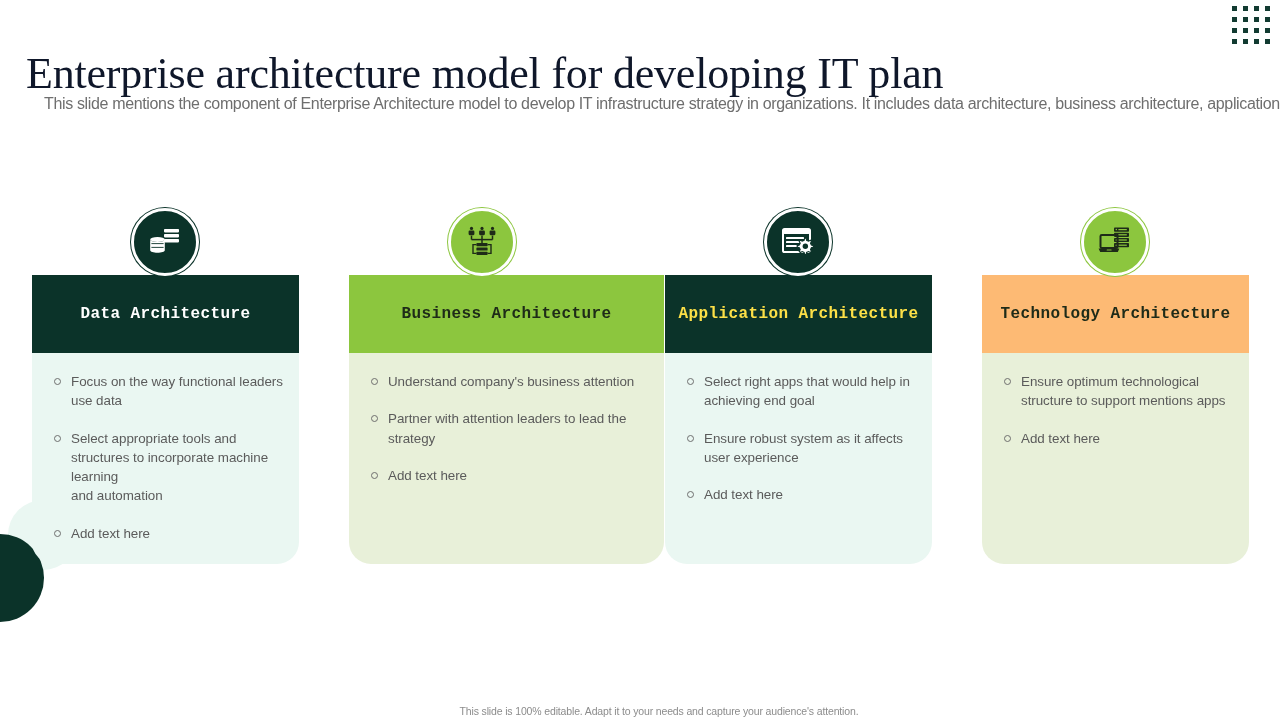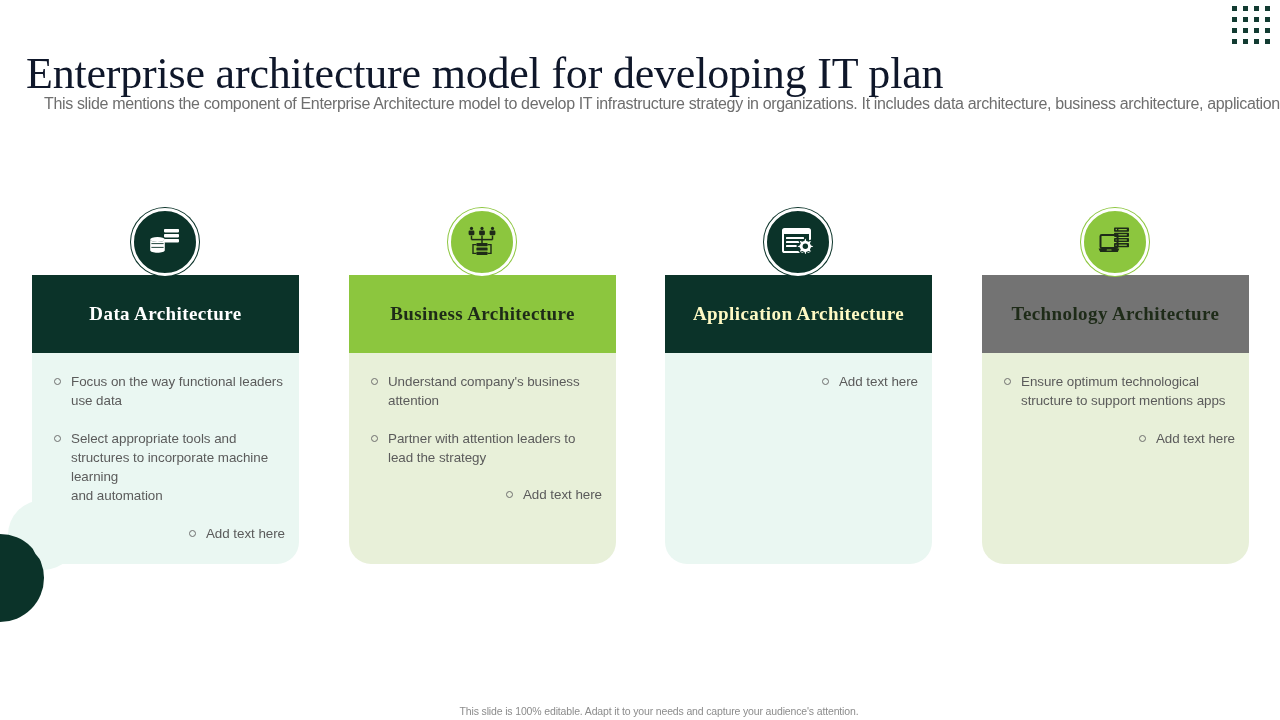--- a/index.html
+++ b/index.html
@@ -89,21 +89,21 @@
   .card {
     position: absolute;
     top: 67px;
     width: 267px;
     height: 289px;
     border-bottom-left-radius: 22px;
     border-bottom-right-radius: 22px;
     overflow: visible;
   }
   .card-0 { left: 0px; }
-  .card-1 { left: 317px; }
+  .card-1 { left: 317px; padding-left: 48px; }
   .card-2 { left: 633px; }
   .card-3 { left: 950px; }
 
   .card-body {
     position: absolute;
     left: 0;
     top: 0;
     width: 100%;
     height: 100%;
     border-bottom-left-radius: 22px;
@@ -113,25 +113,25 @@
     position: absolute;
     left: 0;
     top: 0;
     width: 100%;
     height: 78px;
     display: flex;
     align-items: center;
     justify-content: center;
   }
   .card-title {
-    font-family: Liberation Serif, serif;
+    font-family: Liberation Mono, monospace;
     font-weight: bold;
-    font-size: 19px;
+    font-size: 16px;
     letter-spacing: 0.4px;
-    text-align: center;
+    text-align: right;
     padding: 0 8px;
   }
 
   
   .icon-badge {
     position: absolute;
     top: 0px;
     left: 50%;
     transform: translateX(-50%);
     width: 68px;
@@ -151,21 +151,20 @@
     left: 0;
     top: 78px;
     width: 100%;
     box-sizing: border-box;
     padding: 19px 14px 0 22px;
   }
   .bullet {
     display: flex;
     align-items: flex-start;
     margin-bottom: 18px;
-    justify-content: flex-end;
   }
   .bullet-marker {
     flex: 0 0 auto;
     width: 7px;
     height: 7px;
     border: 1px solid #6F6F6F;
     border-radius: 50%;
     margin: 6px 10px 0 0;
     box-sizing: border-box;
   }
@@ -304,23 +303,31 @@
         </g>
         <g stroke="#1E2B18" stroke-width="1.4" fill="none">
           <path d="M11.4 19.6 H8 v8.8 h3.4"></path>
           <path d="M22.6 19.6 H26 v8.8 h-3.4"></path>
         </g>
       </svg>
     </div>
     <div class="card card-2">
     <div class="card-body" style="background:#EAF7F2"></div>
     <div class="card-header" style="background:#0B3329">
-      <div class="card-title" style="color:#fef9c3">Application  Architecture</div>
+      <div class="card-title" style="color:#fde047">Application  Architecture</div>
     </div>
     <div class="bullets">
+    <div class="bullet">
+      <span class="bullet-marker"></span>
+      <span class="bullet-text">Select right apps that would help in achieving end goal</span>
+    </div>
+    <div class="bullet">
+      <span class="bullet-marker"></span>
+      <span class="bullet-text">Ensure robust system as it affects user experience</span>
+    </div>
     <div class="bullet">
       <span class="bullet-marker"></span>
       <span class="bullet-text">Add text here</span>
     </div>
       </div>
     </div>
     <div class="icon-badge" style="background: rgb(11, 51, 41); border: 3px solid rgb(255, 255, 255); box-shadow: rgb(11, 51, 41) 0px 0px 0px 1px; left: 766px; top: 0px;">
       <svg width="34" height="34" viewBox="0 0 34 34">
         <rect x="2" y="4" width="27" height="23" rx="1.6" fill="none" stroke="#FFFFFF" stroke-width="2"></rect>
         <rect x="2" y="4" width="27" height="5" rx="1.6" fill="#FFFFFF"></rect>
@@ -331,21 +338,21 @@
           <rect x="5" y="20" width="11" height="2.1" rx="0.6"></rect>
         </g>
         <g fill="#FFFFFF" stroke="#0B3329" stroke-width="1.1">
           <path d="M23.6 13.2 l1.5 0 0.5 2.1 1.9 0.9 1.9-1 1.1 1.1-1 1.9 0.9 1.9 2.1 0.5 0 1.5-2.1 0.5-0.9 1.9 1 1.9-1.1 1.1-1.9-1-1.9 0.9-0.5 2.1-1.5 0-0.5-2.1-1.9-0.9-1.9 1-1.1-1.1 1-1.9-0.9-1.9-2.1-0.5 0-1.5 2.1-0.5 0.9-1.9-1-1.9 1.1-1.1 1.9 1 1.9-0.9z"></path>
           <circle cx="24.35" cy="21.2" r="2.7" fill="#0B3329" stroke="none"></circle>
         </g>
       </svg>
     </div>
     <div class="card card-3">
     <div class="card-body" style="background:#E8F0D9"></div>
-    <div class="card-header" style="background:#737373">
+    <div class="card-header" style="background:#fdba74">
       <div class="card-title" style="color:#1E2B18">Technology Architecture</div>
     </div>
     <div class="bullets">
     <div class="bullet">
       <span class="bullet-marker"></span>
       <span class="bullet-text">Ensure optimum technological structure  to support mentions apps</span>
     </div>
     <div class="bullet">
       <span class="bullet-marker"></span>
       <span class="bullet-text">Add text here</span>

